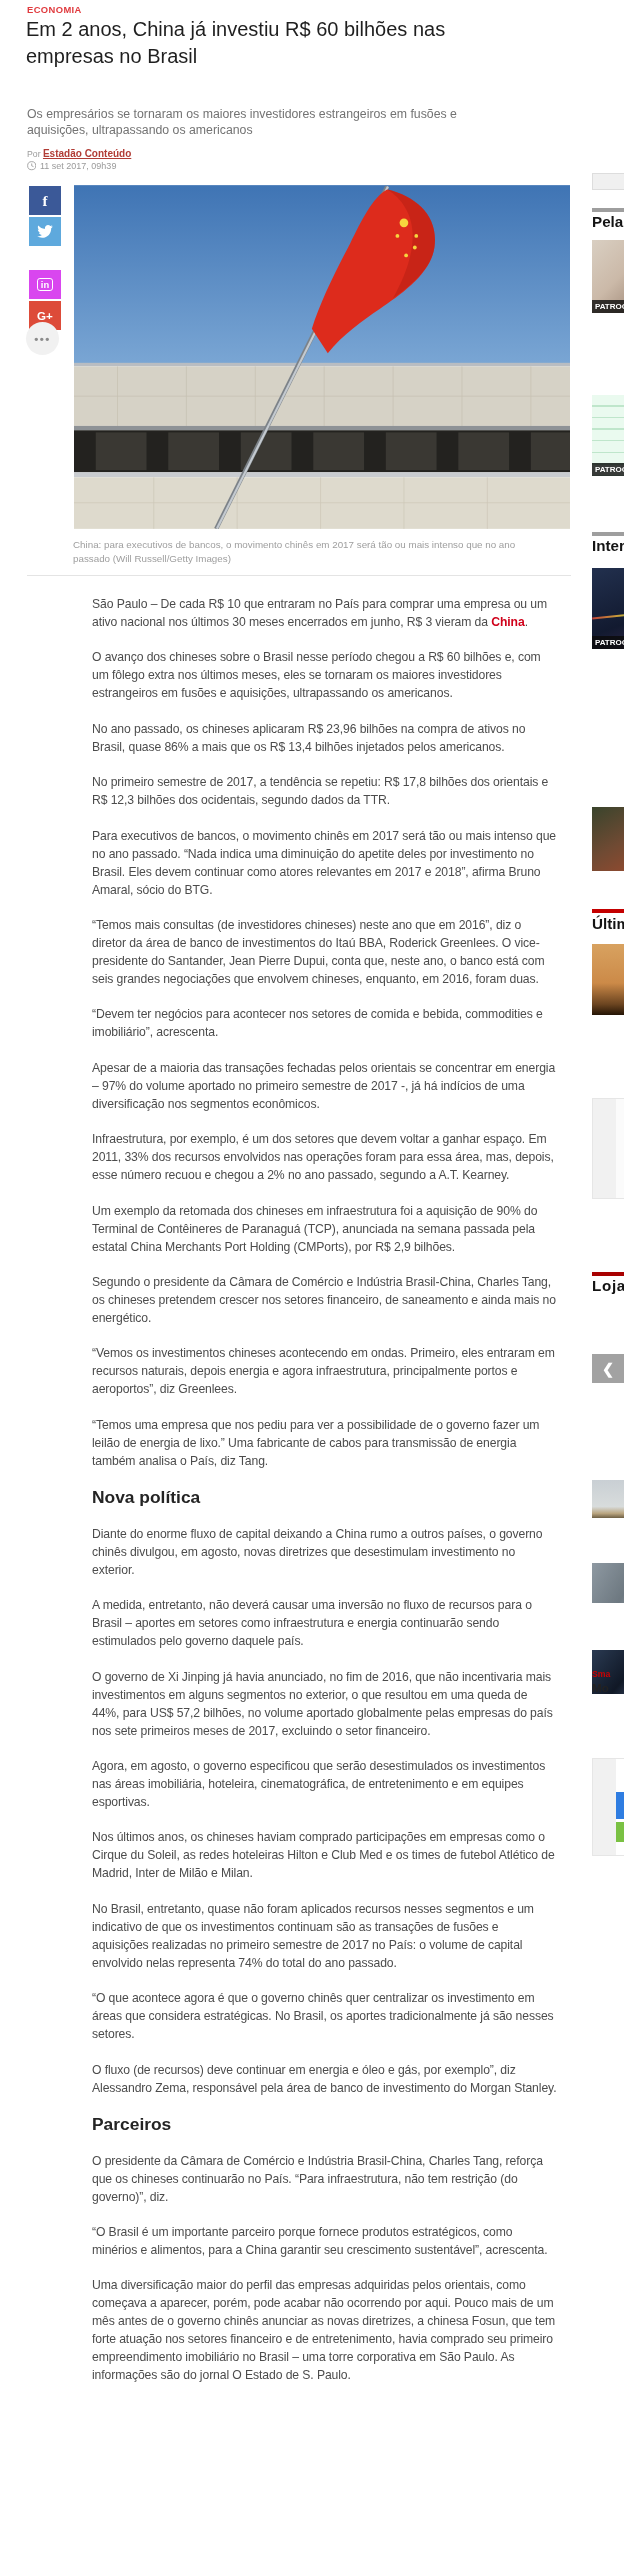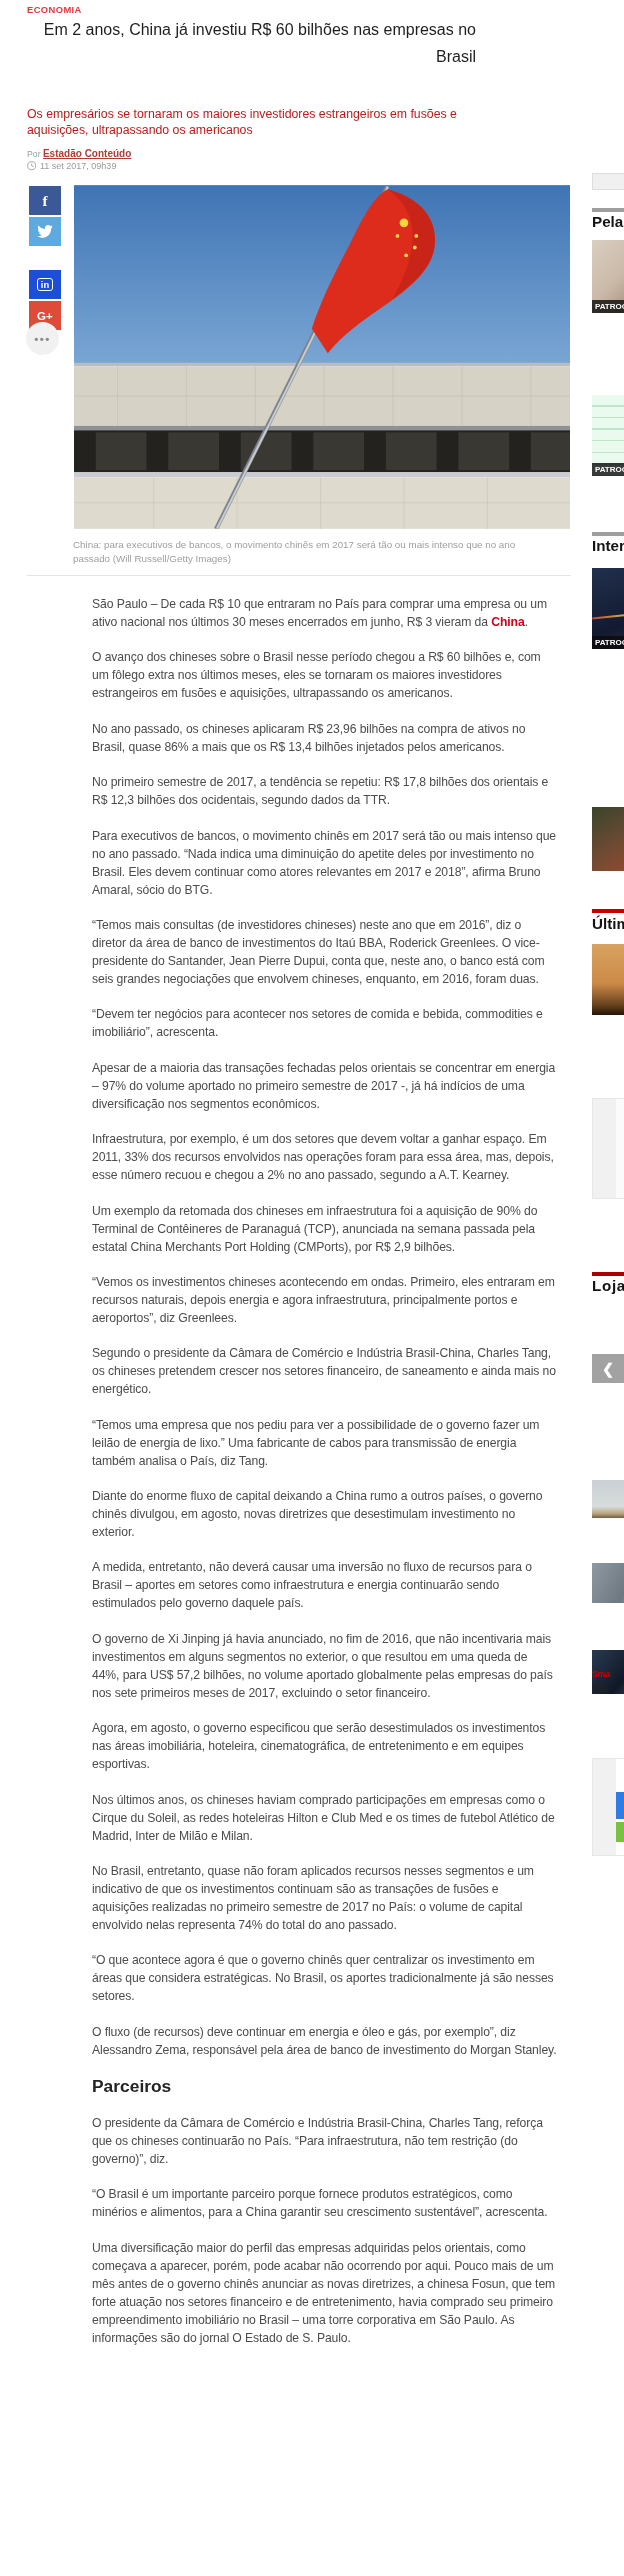--- a/index.html
+++ b/index.html
@@ -1,35 +1,35 @@
 <!DOCTYPE html>
 <html lang="pt-BR" style="font-size:11.6px"><head>
 <meta charset="utf-8">
 <style>
   html,body{margin:0;padding:0;background:#fff;}
   .page{position:relative;width:624px;height:2576px;overflow:hidden;background:#fff;
         font-family:"Liberation Sans",sans-serif;}
   
   .category{position:absolute;left:27px;top:4.4px;font-size:9.4px;font-weight:700;
             letter-spacing:0.4px;color:#e03a3e;text-transform:uppercase;}
-  .headline{position:absolute;left:26px;top:16px;width:450px;font-size:16px;line-height:27px;
-            font-weight:400;color:#1f1f1f;margin:0;text-align:right;}
+  .headline{position:absolute;left:26px;top:16px;width:450px;font-size:20px;line-height:27px;
+            font-weight:400;color:#1f1f1f;margin:0;}
   .subtitle{position:absolute;left:27px;top:106px;width:446px;font-size:12.3px;line-height:16px;
-            color:#b91c1c;}
+            color:#737373;}
   .byline{position:absolute;left:27px;top:148px;font-size:8.7px;color:#9b9b9b;}
   .byline a{color:#b13c35;font-weight:700;font-size:10px;text-decoration:underline;cursor:pointer;}
   .dateline{position:absolute;left:27px;top:161px;font-size:9px;color:#9a9a9a;
             display:flex;align-items:center;gap:3.6px;}
   
   .share{position:absolute;left:29px;top:186px;width:32px;}
   .share .btn{width:32px;height:29px;margin-bottom:2.2px;display:flex;align-items:center;
               justify-content:center;color:#fff;cursor:pointer;}
   .btn-fb{background:#3b5998;font-weight:700;font-size:15.2px;font-family:"Liberation Serif",serif;}
   .btn-tw{background:#5ea9dd;}
-  .btn-li{background:#1d4ed8;margin-top:24px;}
+  .btn-li{background:#d946ef;margin-top:24px;}
   .btn-li .insq{border:1.5px solid #fff;border-radius:2.9px;font-size:9.4px;font-weight:700;
                 padding:0.7px 2.9px 1.5px 2.9px;line-height:9.4px;}
   .btn-gp{background:#dd4b39;font-weight:700;font-size:11.6px;}
   .more-btn{position:absolute;left:26px;top:322px;width:33px;height:33px;border-radius:50%;
             background:#f1f1f1;display:flex;align-items:center;justify-content:center;
             color:#8a8a8a;font-size:11.6px;letter-spacing:1.5px;font-weight:700;cursor:pointer;}
   
   .photo{position:absolute;left:74px;top:185px;width:496px;height:344px;overflow:hidden;}
   .caption{position:absolute;left:73px;top:538px;width:468px;font-size:9.8px;line-height:13.8px;
            color:#9e9e9e;}
@@ -178,23 +178,24 @@
       <p><span>São Paulo – De cada R$ 10 que entraram no País para comprar uma empresa ou um ativo nacional nos últimos 30 meses encerrados em junho, R$ 3 vieram da </span><span class="inline-link">China</span><span>.</span></p>
       <p>O avanço dos chineses sobre o Brasil nesse período chegou a R$ 60 bilhões e, com um fôlego extra nos últimos meses, eles se tornaram os maiores investidores estrangeiros em fusões e aquisições, ultrapassando os americanos.</p>
       <p>No ano passado, os chineses aplicaram R$ 23,96 bilhões na compra de ativos no Brasil, quase 86% a mais que os R$ 13,4 bilhões injetados pelos americanos.</p>
       <p>No primeiro semestre de 2017, a tendência se repetiu: R$ 17,8 bilhões dos orientais e R$ 12,3 bilhões dos ocidentais, segundo dados da TTR.</p>
       <p>Para executivos de bancos, o movimento chinês em 2017 será tão ou mais intenso que no ano passado. “Nada indica uma diminuição do apetite deles por investimento no Brasil. Eles devem continuar como atores relevantes em 2017 e 2018”, afirma Bruno Amaral, sócio do BTG.</p>
       <p>“Temos mais consultas (de investidores chineses) neste ano que em 2016”, diz o diretor da área de banco de investimentos do Itaú BBA, Roderick Greenlees. O vice-presidente do Santander, Jean Pierre Dupui, conta que, neste ano, o banco está com seis grandes negociações que envolvem chineses, enquanto, em 2016, foram duas.</p>
       <p>“Devem ter negócios para acontecer nos setores de comida e bebida, commodities e imobiliário”, acrescenta.</p>
       <p>Apesar de a maioria das transações fechadas pelos orientais se concentrar em energia – 97% do volume aportado no primeiro semestre de 2017 -, já há indícios de uma diversificação nos segmentos econômicos.</p>
       <p>Infraestrutura, por exemplo, é um dos setores que devem voltar a ganhar espaço. Em 2011, 33% dos recursos envolvidos nas operações foram para essa área, mas, depois, esse número recuou e chegou a 2% no ano passado, segundo a A.T. Kearney.</p>
       <p>Um exemplo da retomada dos chineses em infraestrutura foi a aquisição de 90% do Terminal de Contêineres de Paranaguá (TCP), anunciada na semana passada pela estatal China Merchants Port Holding (CMPorts), por R$ 2,9 bilhões.</p>
+      <p>Segundo o presidente da Câmara de Comércio e Indústria Brasil-China, Charles Tang, os chineses pretendem crescer nos setores financeiro, de saneamento e ainda mais no energético.</p>
       <p>“Vemos os investimentos chineses acontecendo em ondas. Primeiro, eles entraram em recursos naturais, depois energia e agora infraestrutura, principalmente portos e aeroportos”, diz Greenlees.</p>
-      <p>Segundo o presidente da Câmara de Comércio e Indústria Brasil-China, Charles Tang, os chineses pretendem crescer nos setores financeiro, de saneamento e ainda mais no energético.</p>
       <p>“Temos uma empresa que nos pediu para ver a possibilidade de o governo fazer um leilão de energia de lixo.” Uma fabricante de cabos para transmissão de energia também analisa o País, diz Tang.</p>
+      <h2>Nova política</h2>
       <p>Diante do enorme fluxo de capital deixando a China rumo a outros países, o governo chinês divulgou, em agosto, novas diretrizes que desestimulam investimento no exterior.</p>
       <p>A medida, entretanto, não deverá causar uma inversão no fluxo de recursos para o Brasil – aportes em setores como infraestrutura e energia continuarão sendo estimulados pelo governo daquele país.</p>
       <p>O governo de Xi Jinping já havia anunciado, no fim de 2016, que não incentivaria mais investimentos em alguns segmentos no exterior, o que resultou em uma queda de 44%, para US$ 57,2 bilhões, no volume aportado globalmente pelas empresas do país nos sete primeiros meses de 2017, excluindo o setor financeiro.</p>
       <p>Agora, em agosto, o governo especificou que serão desestimulados os investimentos nas áreas imobiliária, hoteleira, cinematográfica, de entretenimento e em equipes esportivas.</p>
       <p>Nos últimos anos, os chineses haviam comprado participações em empresas como o Cirque du Soleil, as redes hoteleiras Hilton e Club Med e os times de futebol Atlético de Madrid, Inter de Milão e Milan.</p>
       <p>No Brasil, entretanto, quase não foram aplicados recursos nesses segmentos e um indicativo de que os investimentos continuam são as transações de fusões e aquisições realizadas no primeiro semestre de 2017 no País: o volume de capital envolvido nelas representa 74% do total do ano passado.</p>
       <p>“O que acontece agora é que o governo chinês quer centralizar os investimento em áreas que considera estratégicas. No Brasil, os aportes tradicionalmente já são nesses setores.</p>
       <p>O fluxo (de recursos) deve continuar em energia e óleo e gás, por exemplo”, diz Alessandro Zema, responsável pela área de banco de investimento do Morgan Stanley.</p>
       <h2>Parceiros</h2>
       <p>O presidente da Câmara de Comércio e Indústria Brasil-China, Charles Tang, reforça que os chineses continuarão no País. “Para infraestrutura, não tem restrição (do governo)”, diz.</p>

